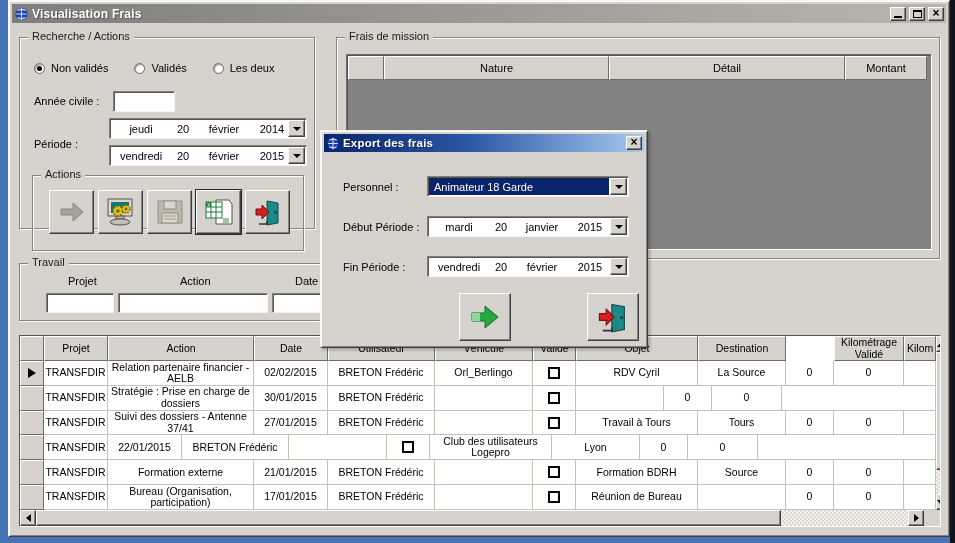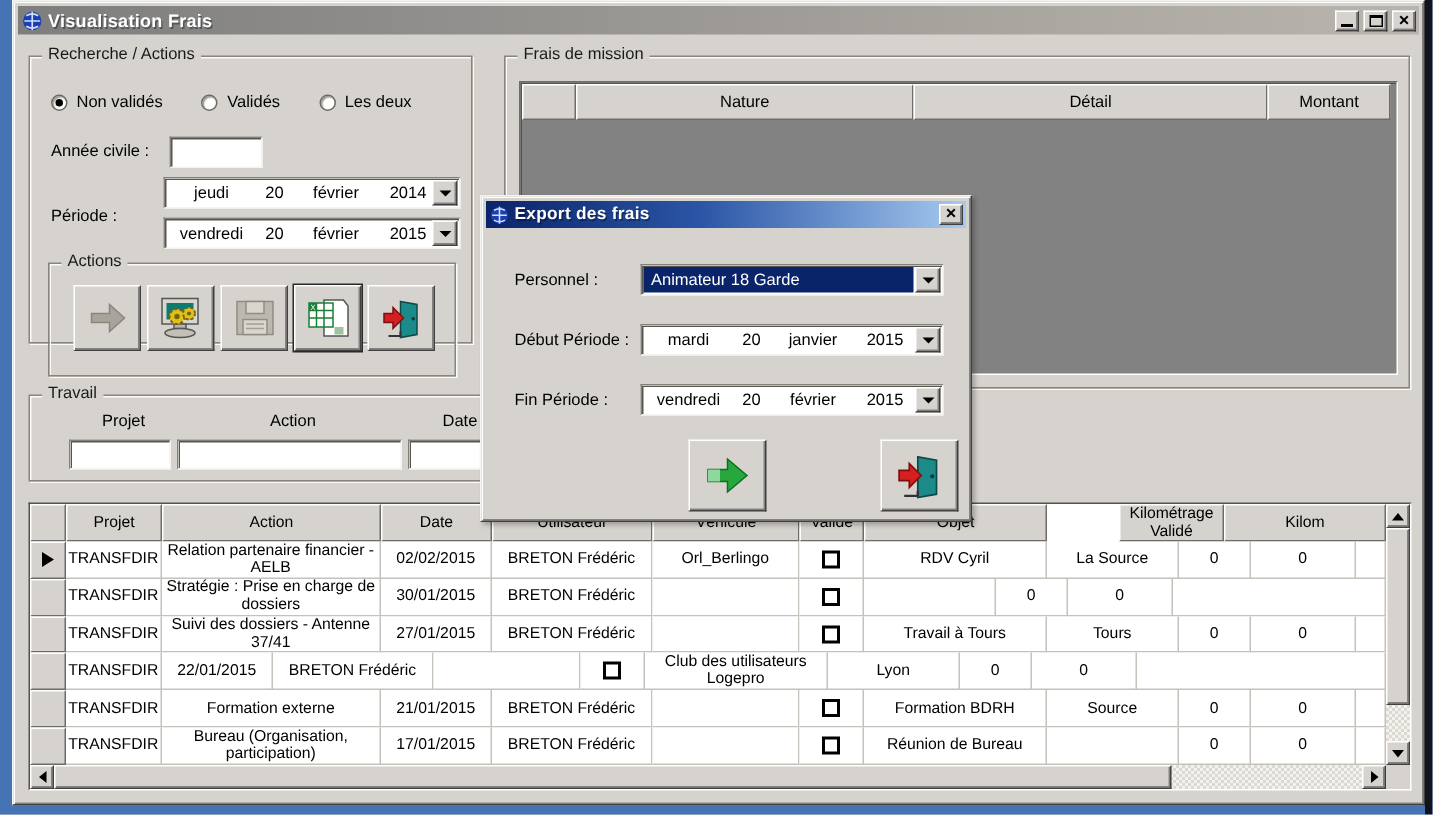--- a/index.html
+++ b/index.html
@@ -316,20 +316,21 @@
       <div class="grid-rows">
           <div class="grow head">
             <div class="gcell hdr" style="flex: 0 0 24px;"></div>
             <div class="gcell hdr" style="flex: 0 0 64px;">Projet</div>
             <div class="gcell hdr" style="flex: 0 0 146px;">Action</div>
             <div class="gcell hdr" style="flex: 0 0 74px;">Date</div>
             <div class="gcell hdr" style="flex: 0 0 107px;">Utilisateur</div>
             <div class="gcell hdr" style="flex: 0 0 98px;">Véhicule</div>
             <div class="gcell hdr" style="flex: 0 0 43px;">Validé</div>
             <div class="gcell hdr" style="flex: 0 0 122px;">Objet</div>
+            <div class="gcell hdr" style="flex: 0 0 88px;">Destination</div>
             <div class="gcell hdr" style="flex: 0 0 48px; margin-top: 43px;">Nb Km</div>
             <div class="gcell hdr" style="flex: 0 0 70px;">Kilométrage Validé</div>
             <div class="gcell hdr" style="flex: 1 1 0%;">Kilom</div>
           </div>
           <div class="grow">
             <div class="gcell sel" style="flex: 0 0 24px;">
               <div class="arrow-right"></div>
             </div>
             <div class="gcell" style="flex: 0 0 64px;">TRANSFDIR</div>
             <div class="gcell" style="flex: 0 0 146px;">Relation partenaire financier - AELB</div>

